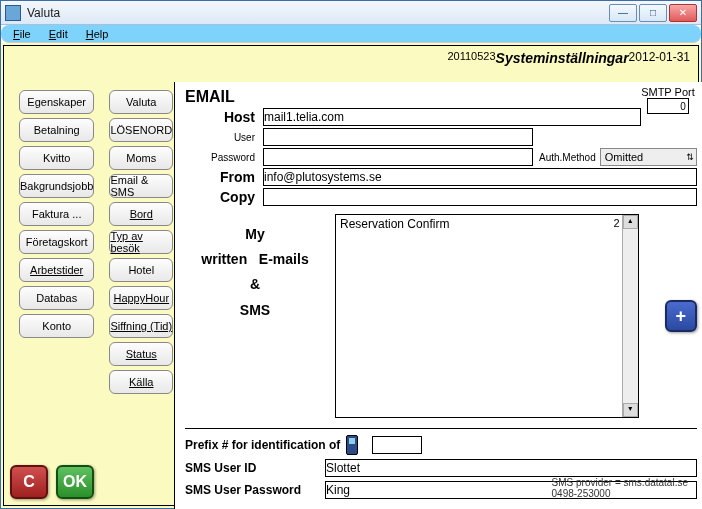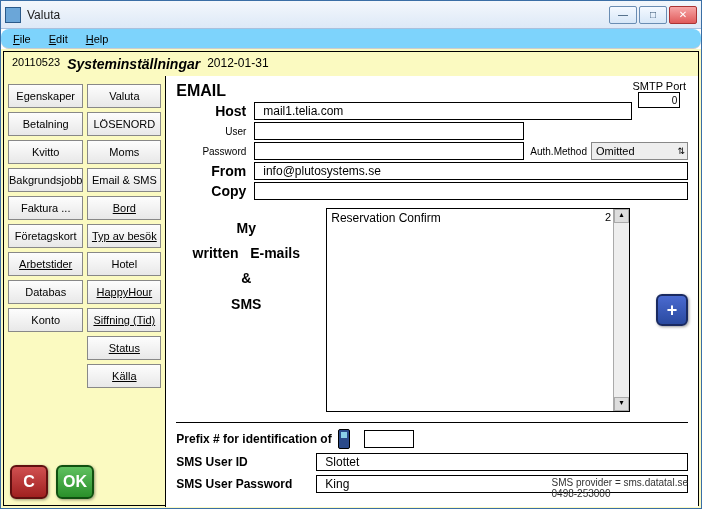--- a/index.html
+++ b/index.html
@@ -9,38 +9,38 @@
   .titlebar .icon { width: 16px; height: 16px; background: #6ba6d8; border: 1px solid #2a5a8a; margin-right: 6px; }
   .titlebar .title { flex: 1; color: #1a1a1a; font-size: 12px; }
   .winbtns { display: flex; gap: 2px; }
   .winbtn { width: 28px; height: 18px; border: 1px solid #6a8db3; background: linear-gradient(#f4f9ff,#d7e7f7); border-radius: 2px; display:flex; align-items:center; justify-content:center; font-size:10px; color:#2a4a6a;}
   .winbtn.close { background: linear-gradient(#f7a6a6,#e05a5a); color:#fff; border-color:#a33; }
   .menubar { height: 20px; background: #7dd3fc; border-bottom: 1px solid #ccc; display:flex; align-items:center; padding:0 4px; gap: 2px; border-radius: 8px; }
   .menuitem { padding: 2px 8px; color: #000; }
   .menuitem u { text-decoration: underline; }
   .content { flex:1; background: #fbfac1; padding: 2px; position: relative; }
   .frame { border: 1px solid #000; background: #fbfac1; height: 100%; position: relative; }
-  .header { display:flex; justify-content:flex-start; padding: 4px 8px 4px 8px; gap: 7px; }
+  .header { display:flex; justify-content:flex-end; padding: 4px 8px 16px 8px; }
   .stamp { font-size: 11px; }
   .pgtitle { font-size: 14px; font-weight: bold; font-style: italic; }
   .date { font-size: 12px; }
   .layout { display:flex; height: calc(100% - 22px); }
   .sidebar { width: 170px; padding: 8px 4px; }
   .btngrid { display:grid; grid-template-columns: 1fr 1fr; gap: 4px; }
-  .sbtn { height: 24px; background: linear-gradient(#fdfdfd,#e8e8e8); border:1px solid #888; border-radius:0; font-size:11px; display:flex; align-items:center; justify-content:center; cursor:pointer; }
+  .sbtn { height: 24px; background: linear-gradient(#fdfdfd,#e8e8e8); border:1px solid #888; border-radius:6px; font-size:11px; display:flex; align-items:center; justify-content:center; cursor:pointer;margin-left:11px; }
   .sbtn.u { text-decoration: underline; }
   .main { flex:1; background:#fff; border-left:1px solid #000; padding: 6px 10px 6px 10px; position:relative; display:flex; flex-direction:column; }
   .emailhdr { text-align:left; font-size:16px; font-weight:bold; }
   .smtp { position:absolute; top:4px; right:12px; text-align:center; }
   .smtp .lbl { font-size:11px; }
   .smtp input { width:42px; height:16px; border:1px solid #000; text-align:right; font-size:10px; padding-right:2px;}
   .row { display:flex; align-items:center; margin-top:2px; }
   .lblcol { width: 78px; text-align:right; padding-right:8px; font-weight:bold; font-size:14px; }
   .lblcol.sm { font-size:10px; font-weight:normal; }
-  .field { flex:1; height:18px; border:1px solid #000; background:#fff; font-size:12px; padding:1px 8px; } 
+  .field { flex:1; height:18px; border:1px solid #000; background:#fff; font-size:12px; padding:1px 0; } 
   .authlbl { font-size:10px; margin-left:6px; margin-right:4px; }
   .select { width:97px; height:18px; border:1px solid #888; background:#eee; font-size:11px; display:flex; align-items:center; padding:0 4px; position:relative; }
   .select .arr { position:absolute; right:2px; font-size:9px; }
   .midsection { display:flex; margin-top:8px; gap:10px; }
   .mylabels { width:140px; text-align:center; font-size:14px; font-weight:bold; line-height:1.8; padding-top:8px;}
   .listbox { flex:1; height:204px; border:1px solid #000; background:#fff; position:relative; display:flex; }
   .listcontent { flex:1; padding:2px 4px; font-size:12px; position:relative; }
   .listcount { position:absolute; top:2px; right:2px; font-size:11px; }
   .scrollbar { width:16px; background:#eee; border-left:1px solid #aaa; display:flex; flex-direction:column; }
   .scrollbtn { height:14px; background:#ddd; border:1px solid #aaa; font-size:8px; text-align:center; }

